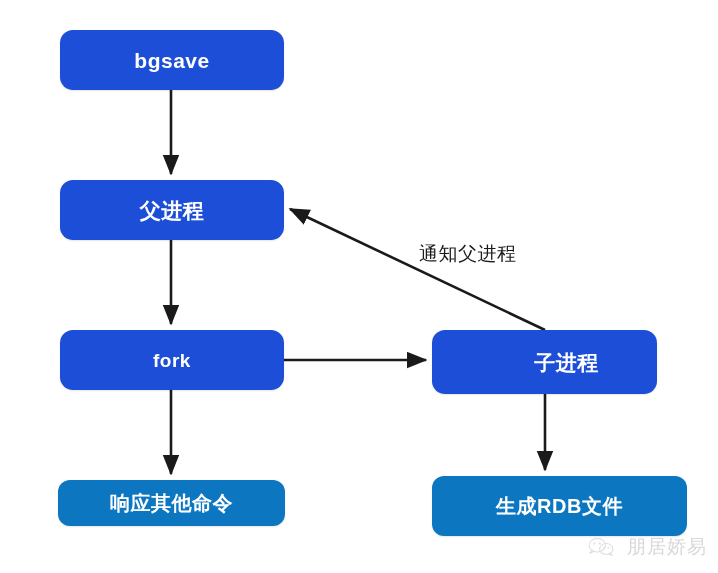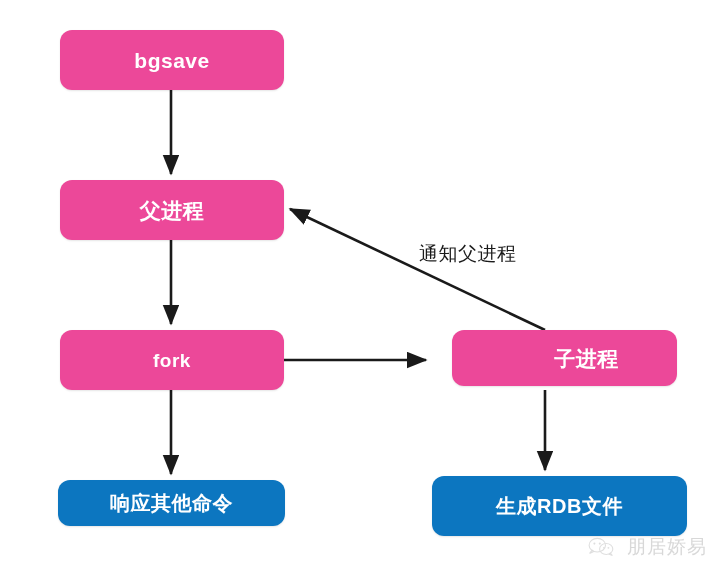--- a/index.html
+++ b/index.html
@@ -21,36 +21,36 @@
     position: absolute;
     border-radius: 12px;
     display: flex;
     align-items: center;
     justify-content: center;
     color: #ffffff;
     box-sizing: border-box;
     box-shadow: 0 1px 2px rgba(0,0,0,0.10);
     letter-spacing: 0.5px;
   }
-  .node.bright { background: #ec4899; }
+  .node.bright { background: #1d4ed8; border-radius: 13px; }
   .node.dark   { background: #0c76c0; }
   .node .label {
     display: block;
     white-space: nowrap;
     line-height: 1;
   }
   .lbl-bold   { font-weight: bold; }
   .lbl-normal { font-weight: bold; }
 
   
   #node-bgsave      { left: 60px;  top: 30px;  width: 224px; height: 60px; font-size: 21px; }
   #node-parent      { left: 60px;  top: 180px; width: 224px; height: 60px; font-size: 21px; }
   #node-fork        { left: 60px;  top: 330px; width: 224px; height: 60px; font-size: 19px; }
   #node-other-cmd   { left: 58px;  top: 480px; width: 227px; height: 46px; font-size: 20px; }
-  #node-child       { left: 452px; top: 330px; width: 225px; height: 56px; font-size: 21px; padding-left: 44px; }
+  #node-child       { left: 432px; top: 330px; width: 225px; height: 64px; font-size: 21px; padding-left: 44px; }
   #node-rdb         { left: 432px; top: 476px; width: 255px; height: 60px; font-size: 20px; }
 
   
   #edges {
     position: absolute;
     left: 0; top: 0;
     width: 718px;
     height: 573px;
     pointer-events: none;
   }

